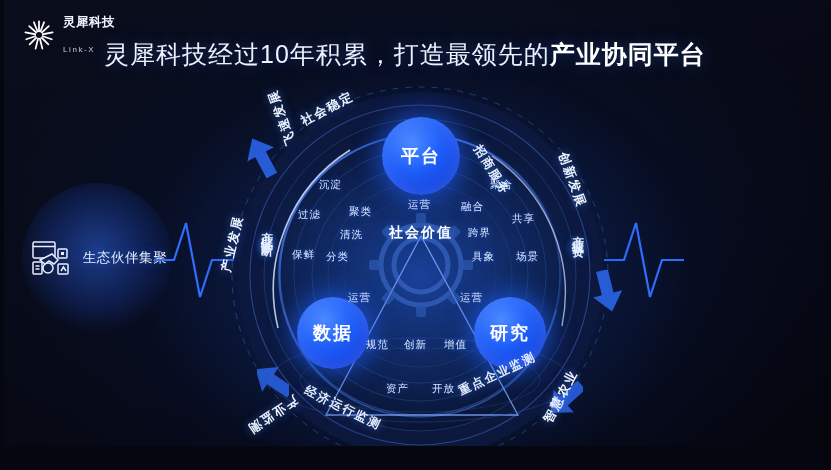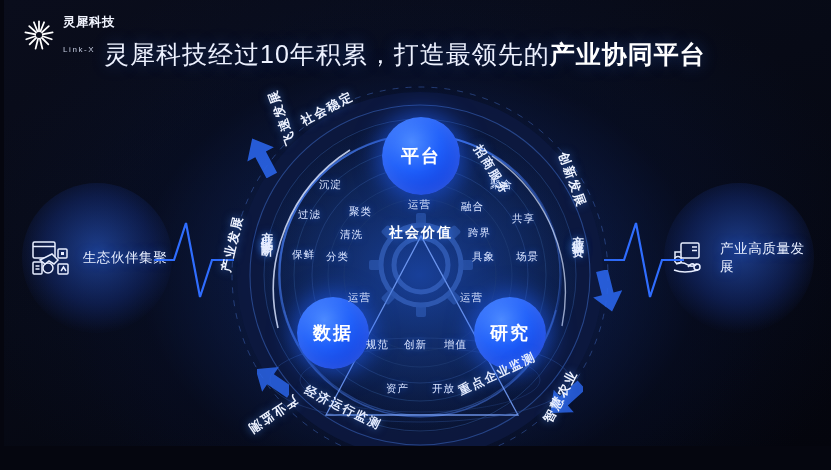--- a/index.html
+++ b/index.html
@@ -127,36 +127,20 @@
         <line x1="8.5" y1="31" x2="12.5" y2="31"></line>
         <circle cx="21" cy="30" r="5"></circle>
         <rect x="31" y="26" width="10" height="10" rx="1"></rect>
         <path d="M34 33 l2.5 -4 l2.5 4"></path>
         <path d="M13 22 l12 -6 l6 6 l-4 4 l-5 -3 l-4 3 z" fill="#0e2354"></path>
       </svg>
     </div>
     <div class="bl">生态伙伴集聚</div>
   </div>
 
-  <div class="side-badge side-right">
-    <div class="side-ico">
-      <svg width="46" height="40" viewBox="0 0 46 40" fill="none" stroke="#e8eeff" stroke-width="1.5">
-        <rect x="17" y="5" width="18" height="15" rx="1.5"></rect>
-        <line x1="28" y1="9" x2="33" y2="9"></line>
-        <line x1="28" y1="12.5" x2="33" y2="12.5"></line>
-        <path d="M17 14 h-6 v6"></path>
-        <circle cx="14" cy="22" r="3.4"></circle>
-        <path d="M12 26 q6 -3 12 1 q5 3 9 -1"></path>
-        <path d="M24 29 q3 -5 7 -2"></path>
-        <circle cx="33" cy="29" r="3"></circle>
-        <path d="M10 32 q10 4 24 0"></path>
-      </svg>
-    </div>
-    <div class="bl">产业高质量发展</div>
-  </div>
 
   <svg class="pulse" style="left:150px;top:205px;" width="80" height="110" fill="none" stroke="#2f6dff" stroke-width="2.2">
     <path d="M0 55 L20 55 L32 18 L46 92 L58 55 L80 55"></path>
   </svg>
   <svg class="pulse" style="left:600px;top:205px;" width="80" height="110" fill="none" stroke="#2f6dff" stroke-width="2.2">
     <path d="M0 55 L20 55 L32 18 L46 92 L58 55 L80 55"></path>
   </svg>
 
   <div id="rings">
     <svg class="ring-svg" width="480" height="390" viewBox="0 0 480 390">

